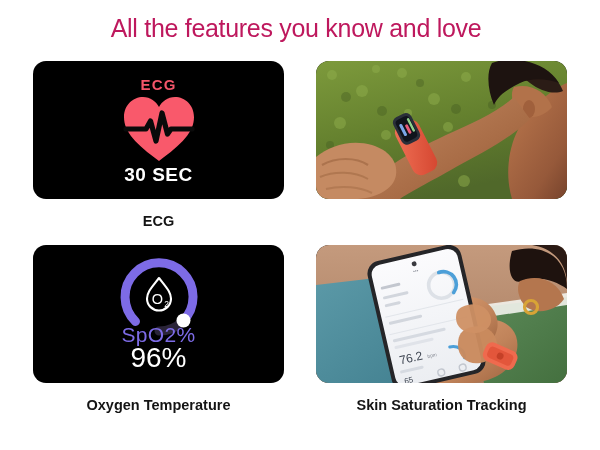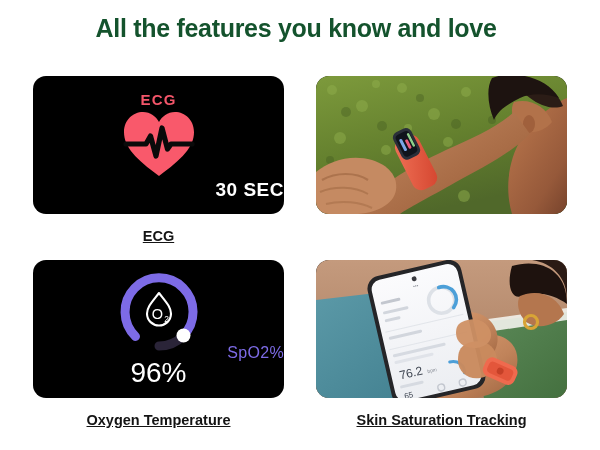--- a/index.html
+++ b/index.html
@@ -9,29 +9,28 @@
     font-family:"Liberation Sans", sans-serif;
     color:#141414;
     overflow:hidden;
     position:relative;
   }
   .page{position:relative;width:600px;height:450px;}
 
   .page-title{
     position:absolute;left:0;top:14px;width:592px;
     text-align:center;
-    font-size:25px;font-weight:bold;
+    font-size:25px;font-weight:normal;
     letter-spacing:-0.3px;
-    color:#14532d;
+    color:#be185d;
   }
 
   .grid{
-    position:absolute;left:33px;top:76px;
+    position:absolute;left:33px;top:61px;
     width:534px;
-    text-decoration:underline;
   }
   .row{display:flex;gap:32px;}
   .row + .row{margin-top:0px;}
   .cell{width:251px;display:flex;flex-direction:column;align-items:center;}
 
   .tile{
     width:251px;height:138px;
     border-radius:13px;
     overflow:hidden;
     position:relative;
@@ -54,34 +53,34 @@
     text-align:center;
     font-size:15px;font-weight:bold;letter-spacing:1.2px;
     color:#f4566a;
   }
   .heart-wrap{
     position:absolute;top:33px;left:0;width:100%;
     display:flex;justify-content:center;
   }
   .ecg-sec{
     position:absolute;bottom:13px;left:0;width:100%;
-    text-align:right;
+    text-align:center;
     font-size:19px;font-weight:bold;letter-spacing:0.5px;
     color:#ffffff;
   }
 
   
   .gauge-wrap{
     position:absolute;top:10px;left:0;width:100%;
     display:flex;justify-content:center;
   }
   .spo2-label{
     position:absolute;bottom:36px;left:0;width:100%;
-    text-align:right;
-    font-size:16px;font-weight:normal;letter-spacing:0.3px;
+    text-align:center;
+    font-size:21px;font-weight:normal;letter-spacing:0.3px;
     color:#7d6be6;
   }
   .spo2-value{
     position:absolute;bottom:9px;left:0;width:100%;
     text-align:center;
     font-size:28px;font-weight:normal;
     color:#ffffff;
   }
 
   

